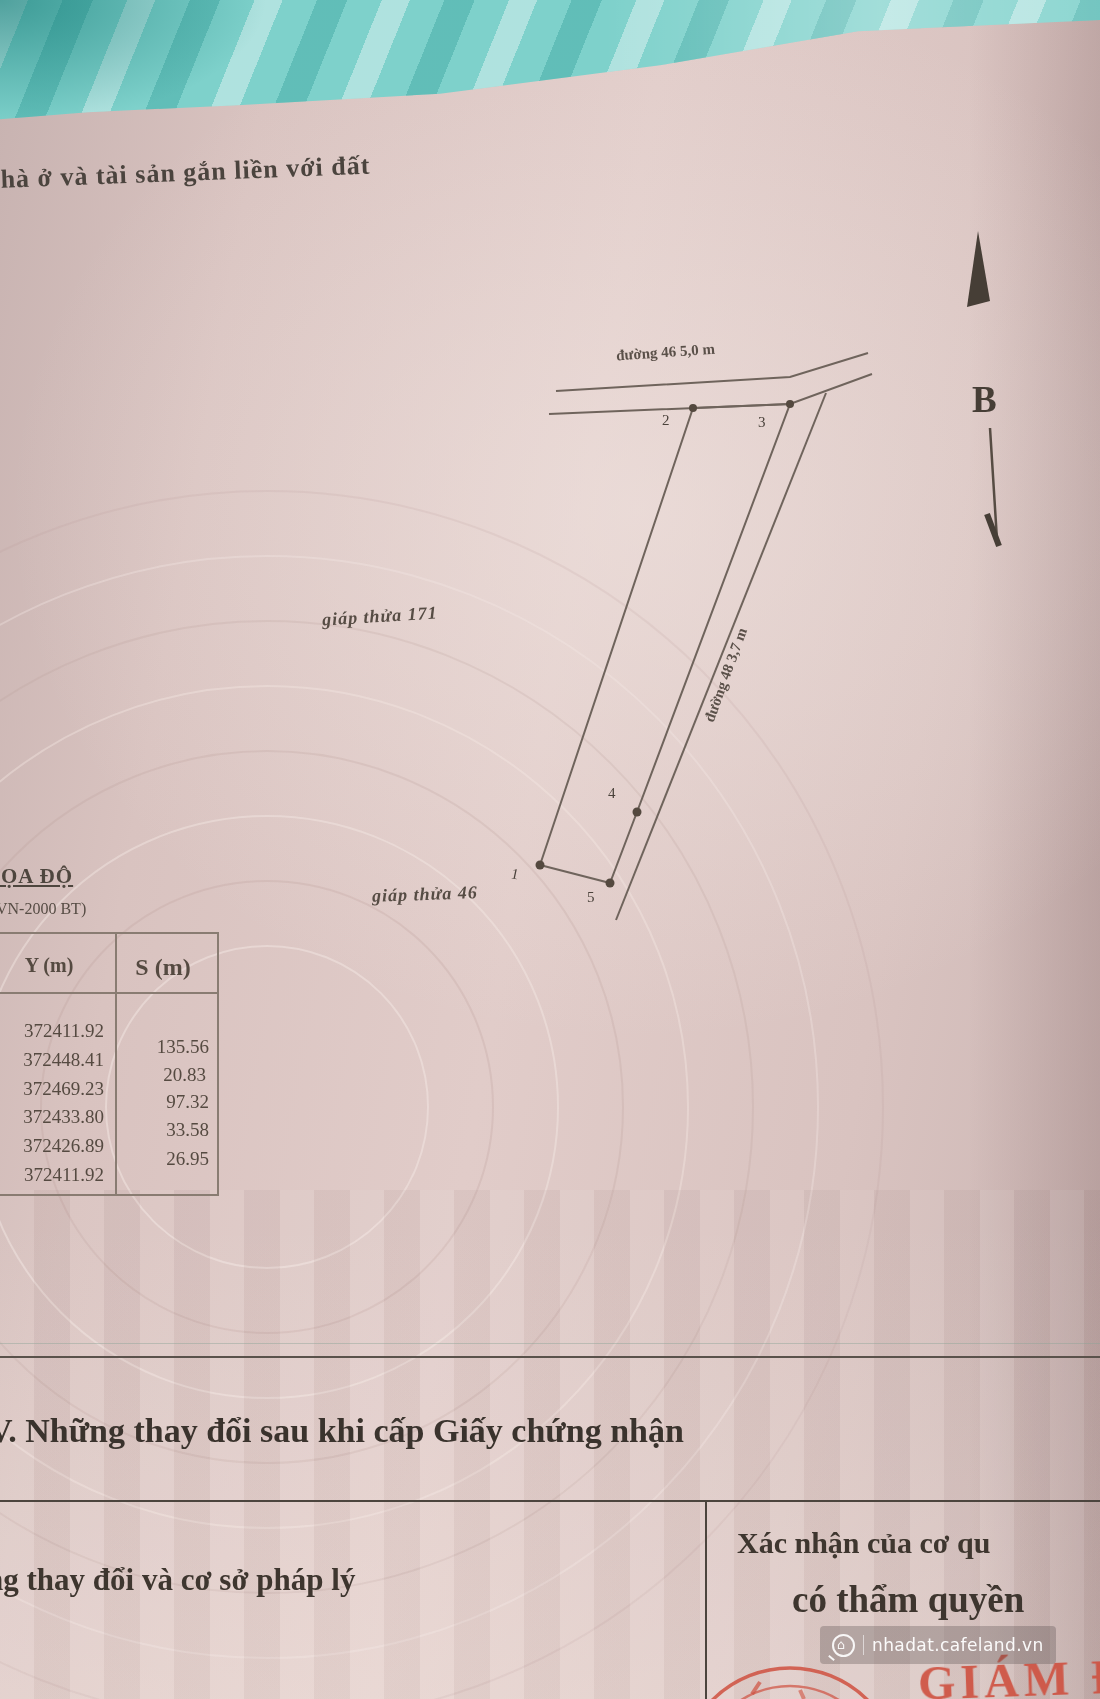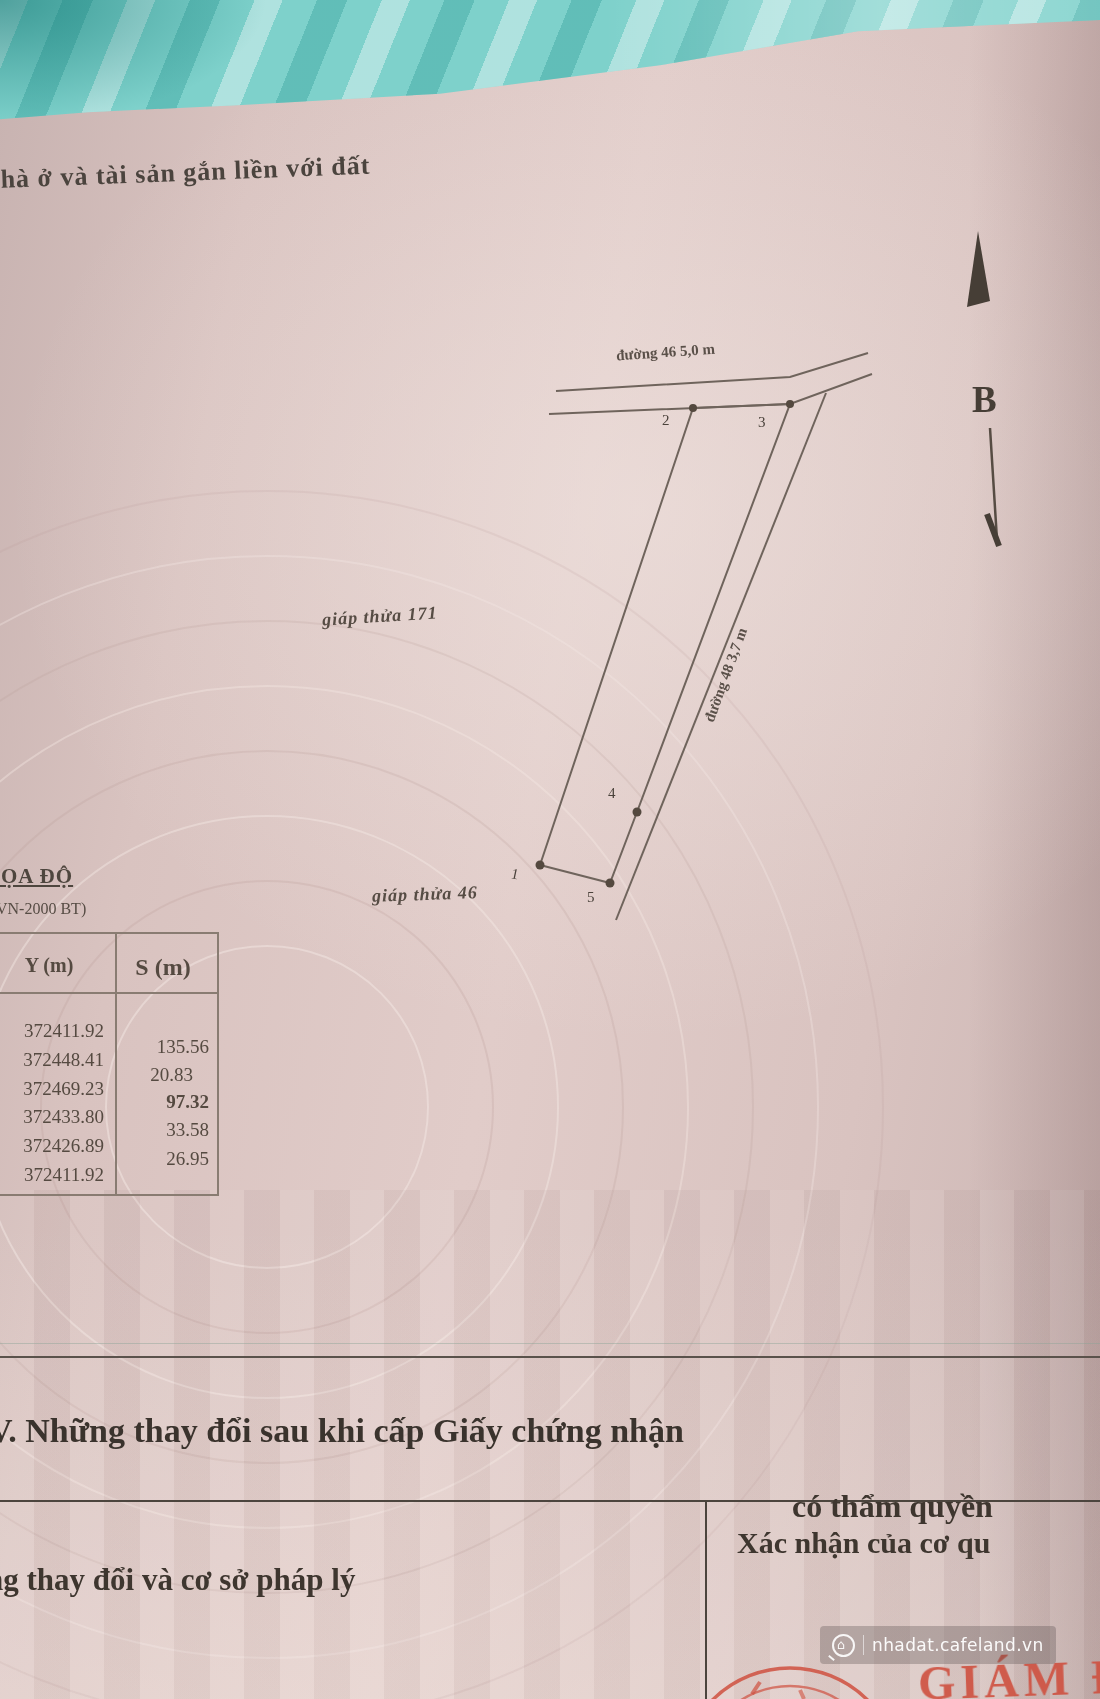--- a/index.html
+++ b/index.html
@@ -122,37 +122,37 @@
       <div class="cell b" style="left:183px;top:20px;width:80px;text-align:center;font-size:24px;">S (m)</div>
 
       <div class="cell" style="left:4px;top:86px;width:160px;">372411.92</div>
       <div class="cell" style="left:4px;top:115px;width:160px;">372448.41</div>
       <div class="cell" style="left:4px;top:144px;width:160px;">372469.23</div>
       <div class="cell" style="left:4px;top:172px;width:160px;">372433.80</div>
       <div class="cell" style="left:4px;top:201px;width:160px;">372426.89</div>
       <div class="cell" style="left:4px;top:230px;width:160px;">372411.92</div>
 
       <div class="cell" style="left:183px;top:102px;width:86px;">135.56</div>
-      <div class="cell" style="left:167px;top:130px;width:86px;">20.83</div>
-      <div class="cell" style="left:183px;top:157px;width:86px;font-weight:bold;">97.32</div>
+      <div class="cell" style="left:180px;top:130px;width:86px;">20.83</div>
+      <div class="cell" style="left:183px;top:157px;width:86px;">97.32</div>
       <div class="cell" style="left:183px;top:185px;width:86px;">33.58</div>
       <div class="cell" style="left:183px;top:214px;width:86px;">26.95</div>
     </div>
 
     <div class="rule" style="top:1343px;height:1px;background:rgba(140,165,150,.45);"></div>
     <div class="rule" style="top:1356px;height:2px;background:#5a524b;"></div>
 
     <div class="lbl b" style="left:-12px;top:1412px;font-size:34px;color:#3a332d;">V. Những thay đổi sau khi cấp Giấy chứng nhận</div>
 
     <div class="rule" style="top:1500px;height:2px;background:#4c453e;"></div>
     <div style="position:absolute;left:705px;top:1500px;width:2px;height:199px;background:#4c453e;"></div>
 
     <div class="lbl b" style="left:-14px;top:1562px;font-size:31px;color:#3e362f;">ng thay đổi và cơ sở pháp lý</div>
     <div class="lbl b" style="left:737px;top:1526px;font-size:30px;color:#3e362f;">Xác nhận của cơ qu</div>
-    <div class="lbl b" style="left:792px;top:1488px;font-size:32px;color:#3e362f;">có thẩm quyền</div>
+    <div class="lbl b" style="left:792px;top:1578px;font-size:37px;color:#3e362f;">có thẩm quyền</div>
 
     <div class="lbl b" style="left:918px;top:1652px;font-size:48px;color:#cf5040;letter-spacing:5px;transform:rotate(-2deg);opacity:.9;">GIÁM Đ</div>
   </div>
 
   <div class="watermark">
     <span class="wm-lens">
       <span class="wm-house">⌂</span>
     </span>
     <span class="wm-div"></span>
     <span>nhadat.cafeland.vn</span>

